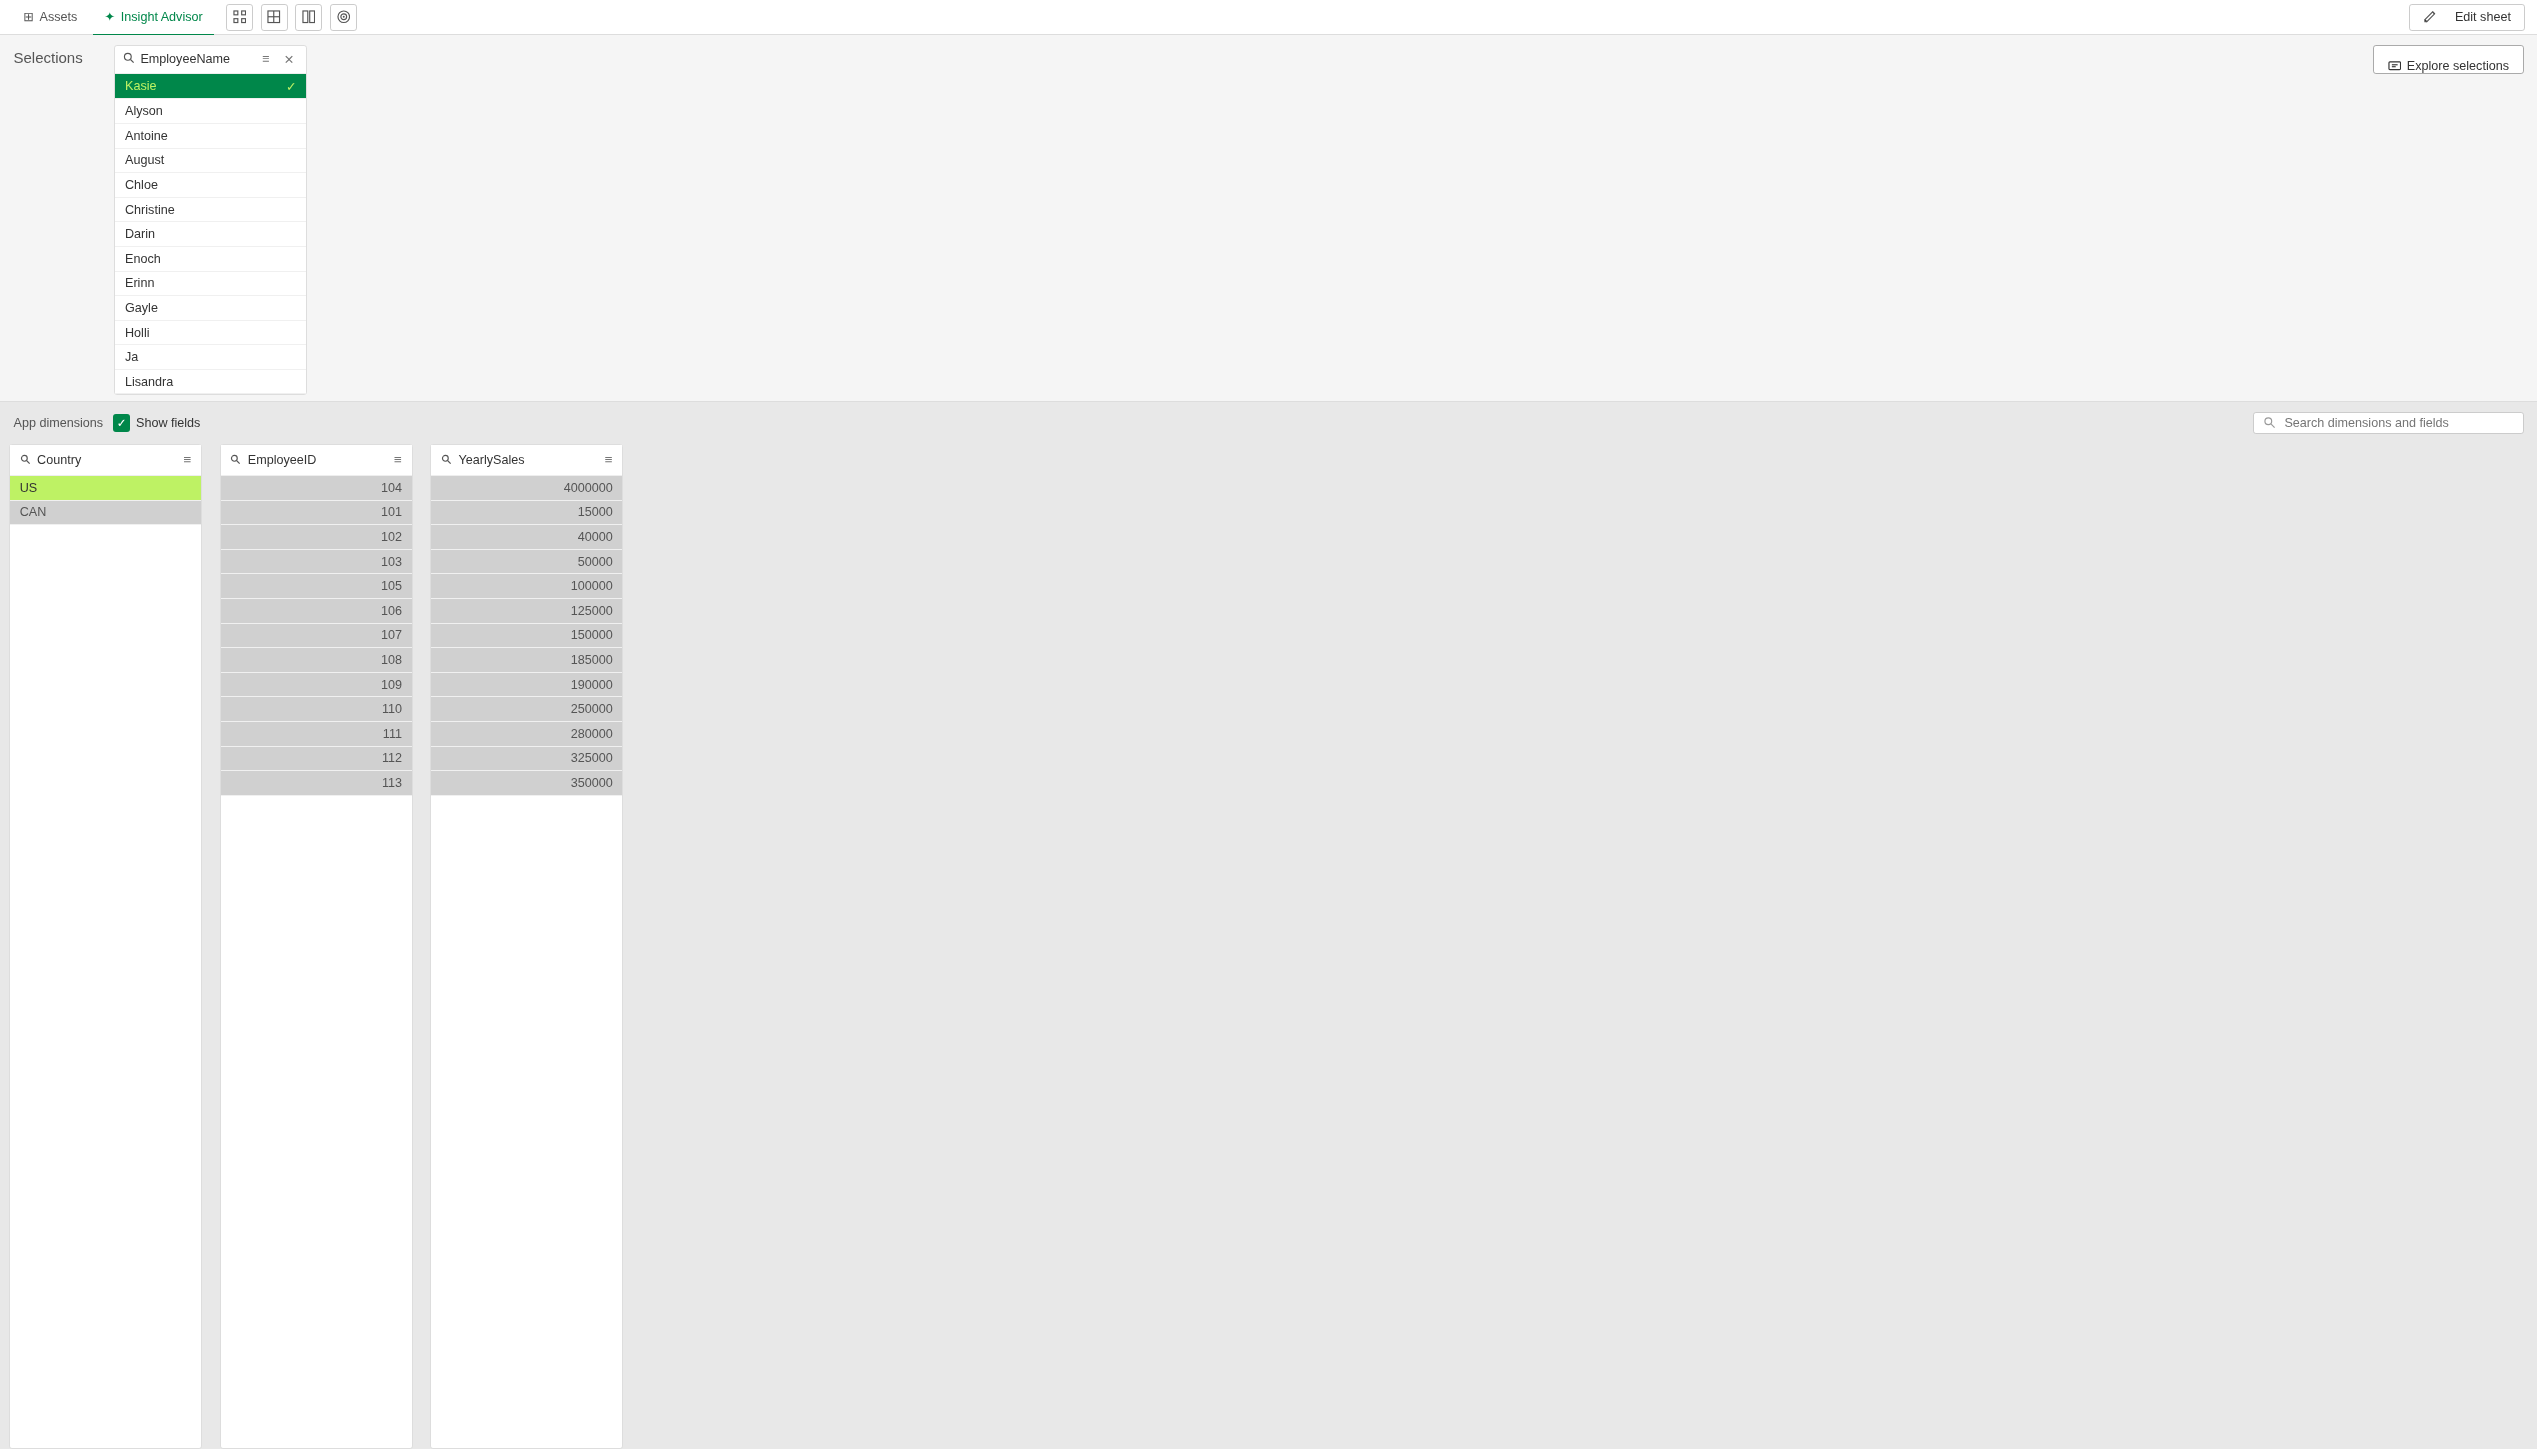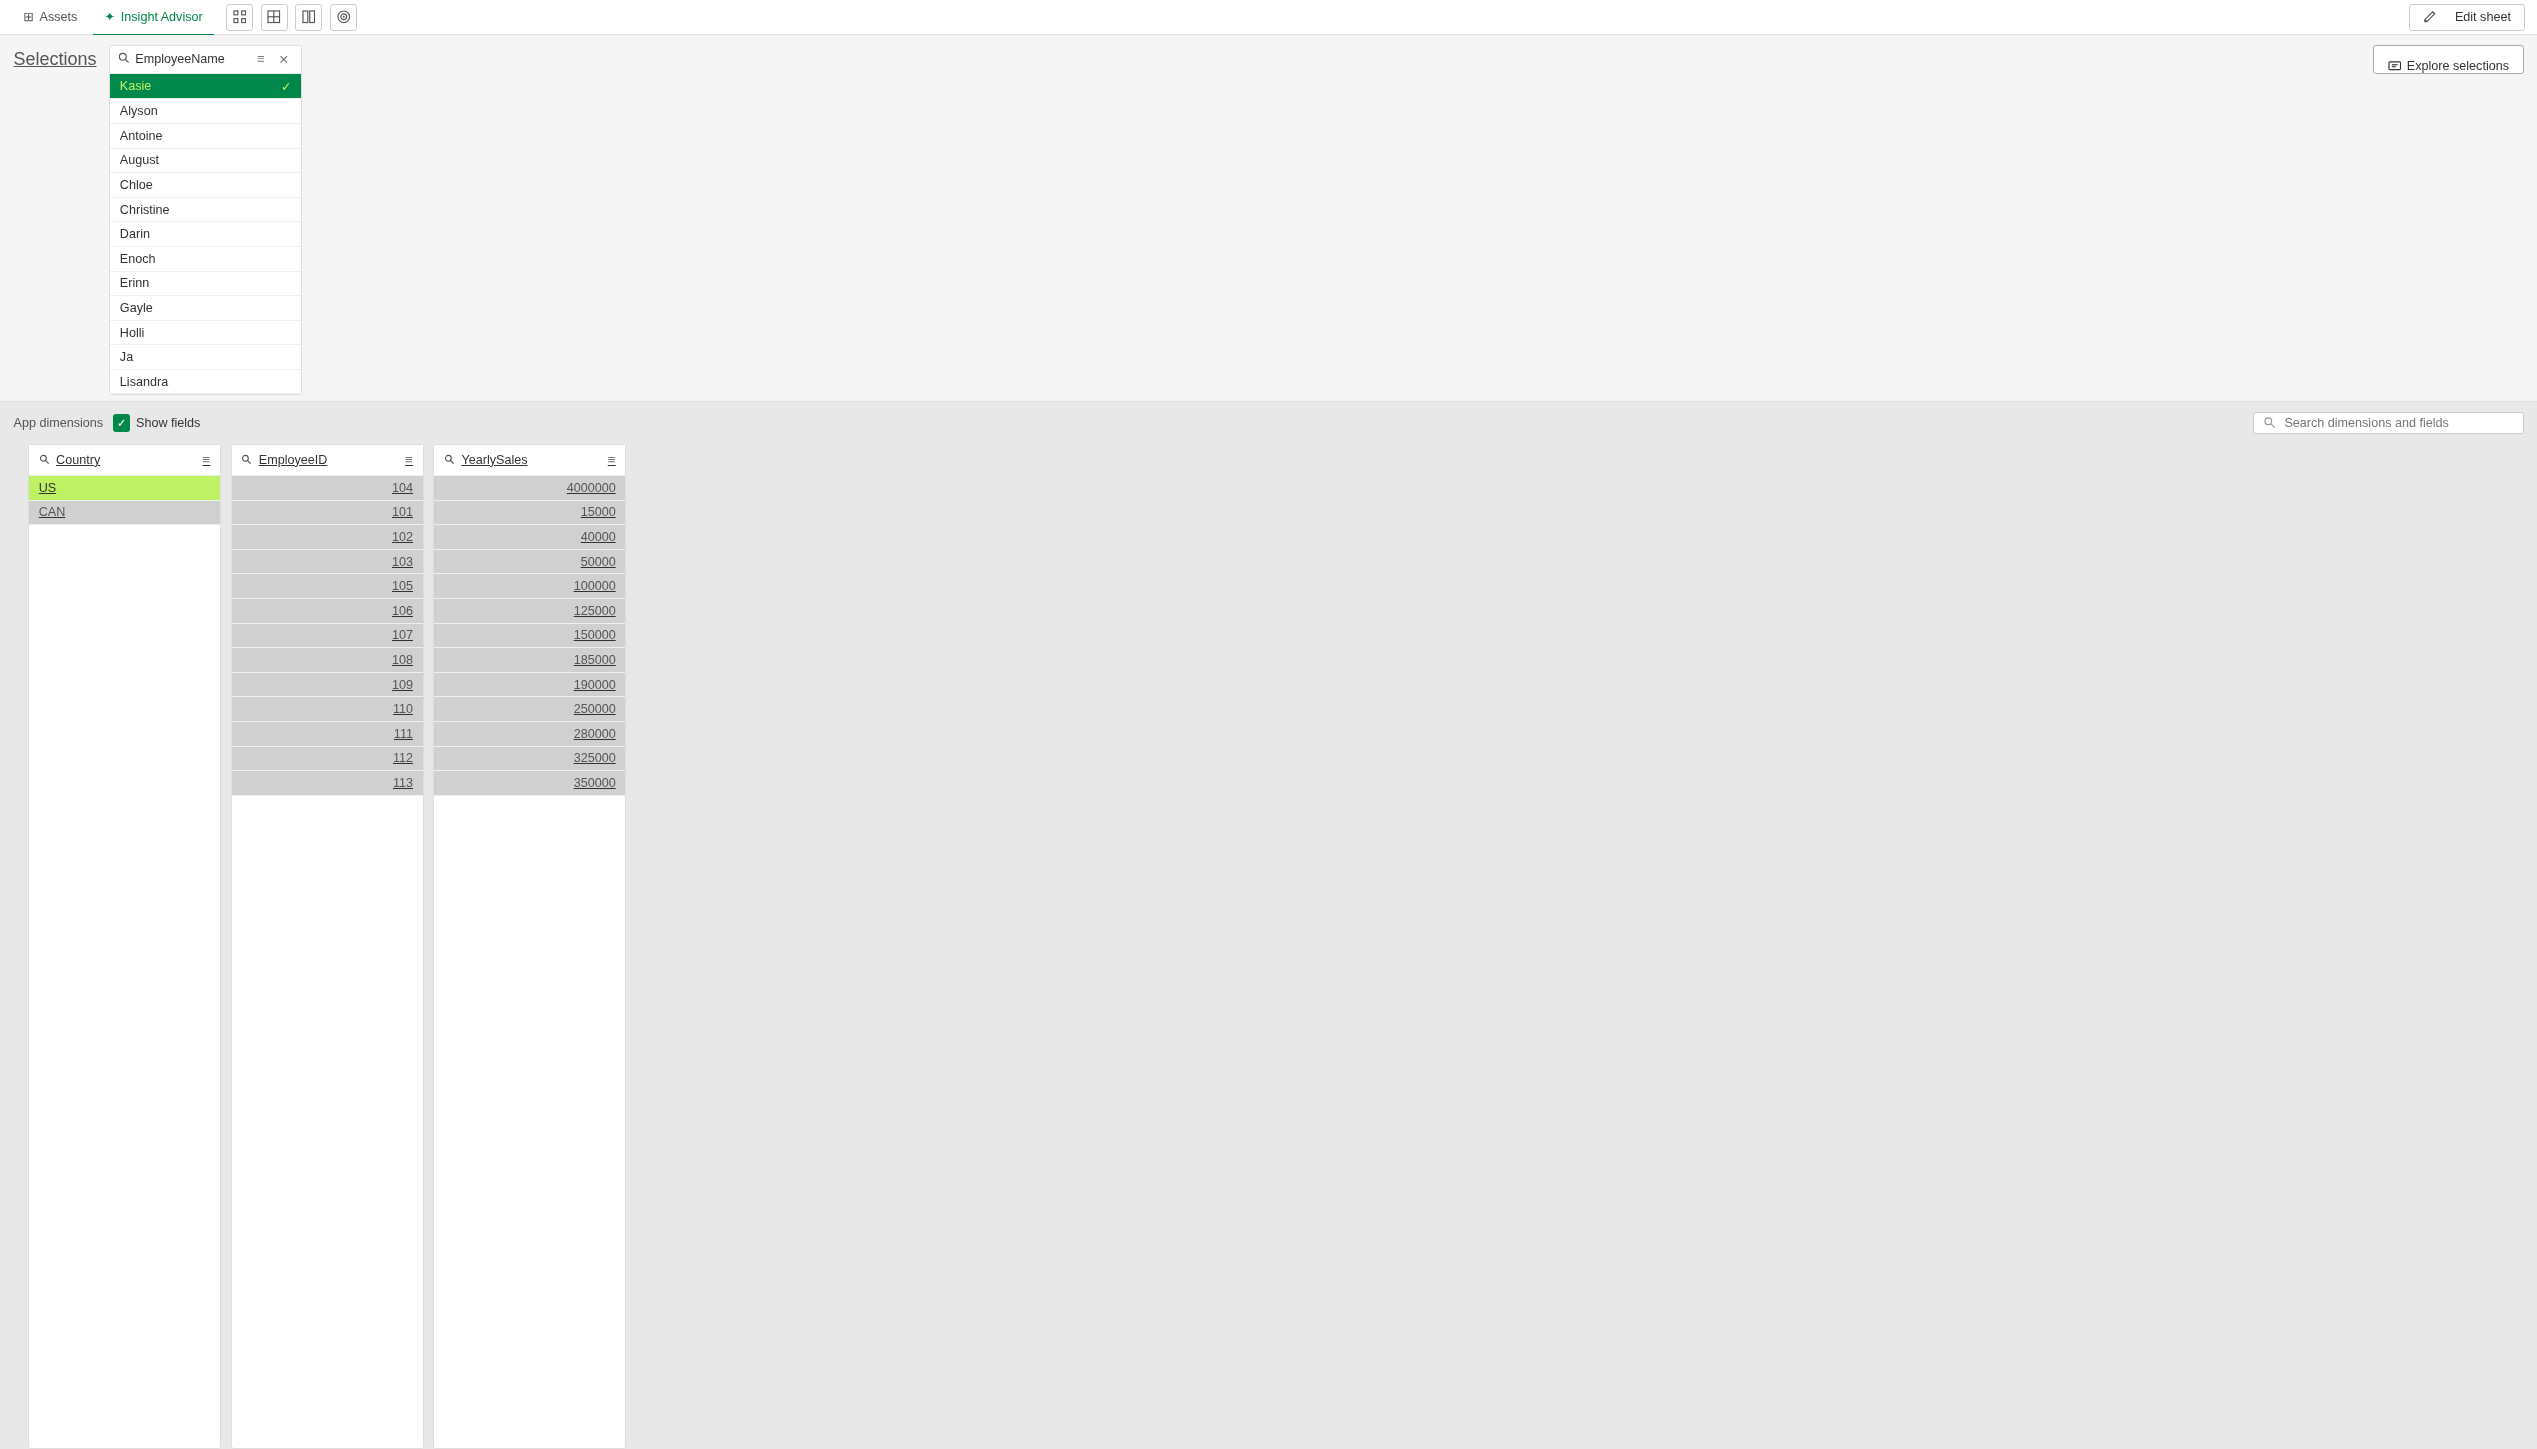--- a/index.html
+++ b/index.html
@@ -29,21 +29,21 @@
     
     .main-content {
       display: flex; flex-direction: column; height: calc(100vh - 35px); overflow: hidden;
     }
 
     
     .selections-area {
       background: #f5f5f5; padding: 9.7px 13.5px 5.8px; border-bottom: 1px solid #ddd;
       display: flex; align-items: flex-start; gap: 11.6px;
     }
-    .selections-label { font-size: 18px; color: #555; margin-right: 1px; padding-top: 3.9px; white-space: nowrap; text-decoration: underline; }
+    .selections-label { font-size: 15px; color: #555; margin-right: 20px; padding-top: 3.9px; white-space: nowrap; }
     .explore-btn {
       margin-left: auto; display: flex; align-items: flex-end; gap: 5.8px;
       padding: 0 13.5px; height: 29px; border: 1px solid #aaa; border-radius: 2.9px;
       cursor: pointer; background: #fff; font-size: 12.6px; color: #333; white-space: nowrap;
     }
     .selections-scroll { display: flex; gap: 7.7px; flex: 1; overflow-x: auto; }
 
     
     .filter-card {
       background: #fff; border: 1px solid #ddd; border-radius: 2.9px; width: 193px; min-width: 193px;
@@ -80,21 +80,21 @@
       margin-left: auto; display: flex; align-items: center; gap: 7.7px;
       background: #fff; border: 1px solid #ccc; border-radius: 2.9px; padding: 0 9.7px;
       height: 22px; width: 271px;
     }
     .search-dimensions-box input {
       border: none; outline: none; font-size: 12.6px; color: #999; flex: 1; background: transparent;
     }
 
     
     .dimension-cards {
-      display: flex; gap: 0; padding: 0 28px; overflow-x: auto; flex: 1; text-decoration: underline;
+      display: flex; gap: 8px; padding: 0 9px; overflow-x: auto; flex: 1;
     }
 
     
     .dim-card {
       background: #fff; border: 1px solid #ddd; border-radius: 2.9px; width: 193px; min-width: 193px;
       margin-right: 9.7px; display: flex; flex-direction: column; flex-shrink: 0;
     }
     .dim-card-header {
       display: flex; align-items: center; padding: 7.7px 9.7px; border-bottom: 1px solid #eee; gap: 5.8px;
       background: #fff;

